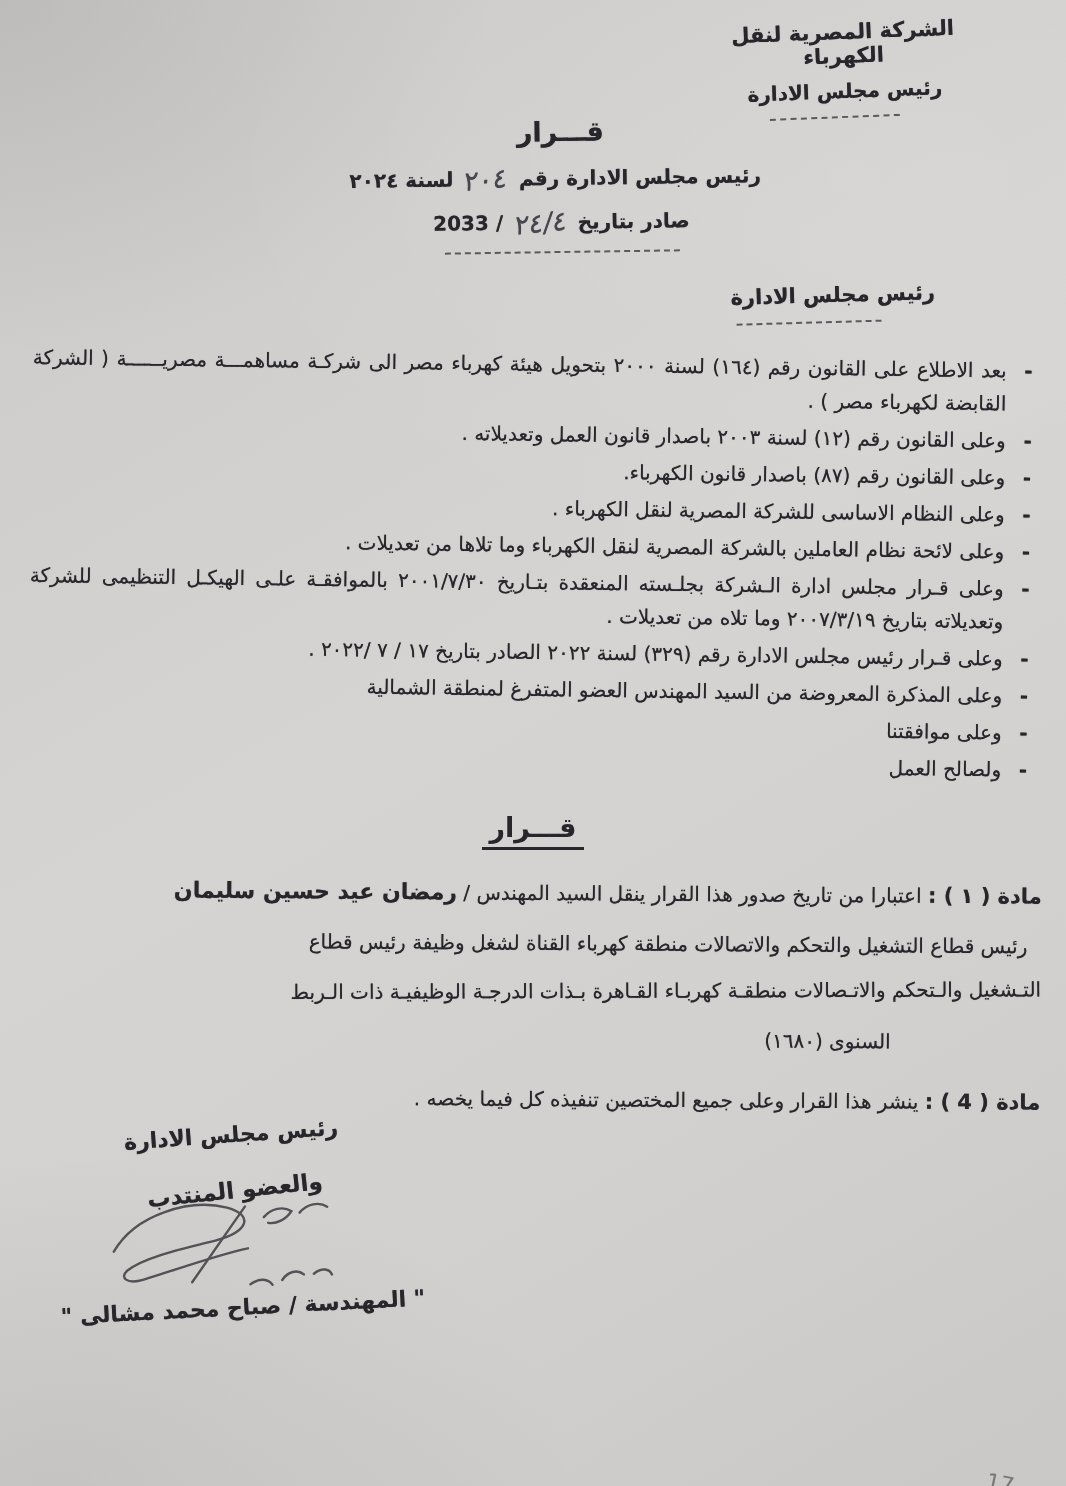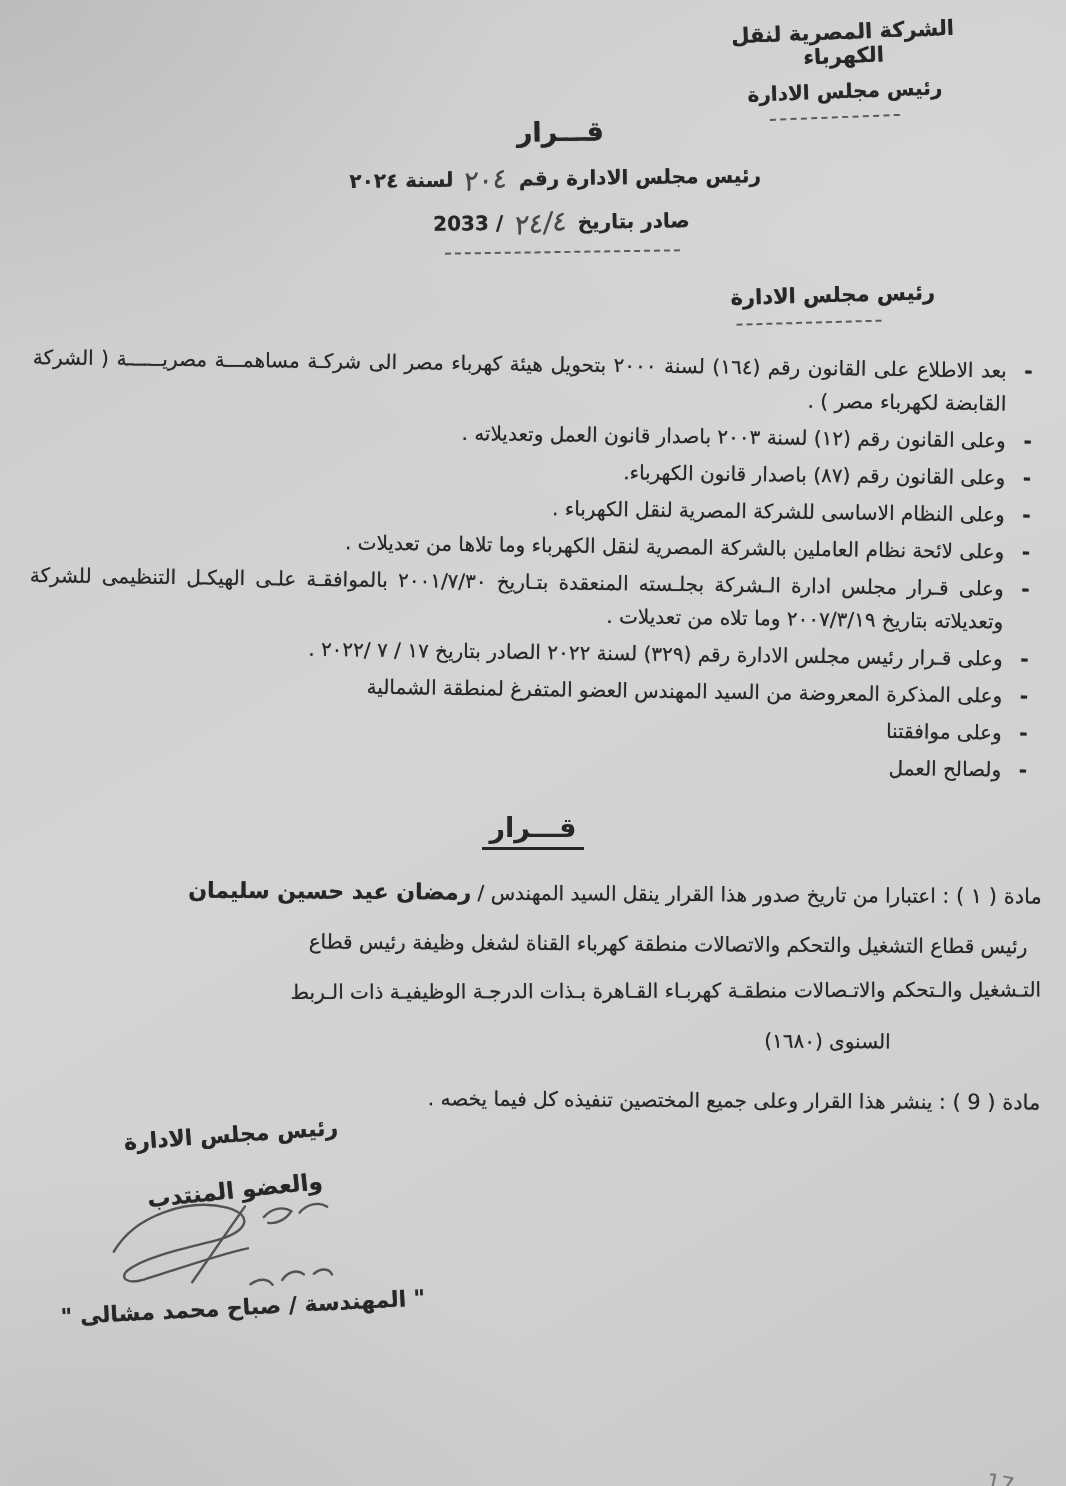--- a/index.html
+++ b/index.html
@@ -48,21 +48,21 @@
   }
   .bullet-dash{position:absolute;right:8px;top:0;font-weight:bold;}
 
   
   .decided{position:absolute;top:812px;left:0;right:0;text-align:center;}
   .decided span{display:inline-block;font-size:27px;font-weight:bold;border-bottom:3px solid #26262b;padding:0 8px 4px;}
 
   
   .articles{position:absolute;top:875px;right:25px;width:1016px;font-size:20px;transform:rotate(0.4deg);}
   .a-line{line-height:36px;}
-  .a-label{font-weight:normal;font-size:21px;}
+  .a-label{font-weight:bold;font-size:21px;}
   .a-name{font-weight:bold;font-size:22px;}
   .a1-l2{margin:14px 14px 0 0;}
   .a1-l3{margin:12px 0 0 30px;transform:rotate(-0.6deg);}
   .a1-l4{margin:12px 150px 0 0;}
   .a2{margin-top:24px;}
 
   
   .signature{position:absolute;top:1122px;left:42px;width:390px;text-align:center;transform:rotate(-4deg);}
   .sig-t1{font-size:22px;font-weight:bold;}
   .sig-t2{display:inline-block;font-size:23px;font-weight:bold;margin-top:30px;transform:rotate(-2deg);}
@@ -155,21 +155,21 @@
 <div class="articles ink soft">
   <div class="a-line">
     <span class="a-label">مادة ( ١ ) :</span>
     <span>اعتبارا من تاريخ صدور هذا القرار ينقل  السيد المهندس /</span>
     <span class="a-name">رمضان عيد حسين سليمان</span>
   </div>
   <div class="a-line a1-l2">رئيس قطاع التشغيل والتحكم والاتصالات  منطقة كهرباء القناة لشغل وظيفة رئيس قطاع</div>
   <div class="a-line a1-l3">التـشغيل والـتحكم والاتـصالات منطقـة كهربـاء القـاهرة بـذات الدرجـة الوظيفيـة ذات الـربط</div>
   <div class="a-line a1-l4">السنوى (١٦٨٠)</div>
   <div class="a-line a2">
-    <span class="a-label">مادة ( 9 ) :</span>
+    <span class="a-label">مادة ( 4 ) :</span>
     <span>ينشر هذا القرار وعلى جميع المختصين تنفيذه كل فيما يخصه .</span>
   </div>
 </div>
 
 <div class="signature ink soft">
   <div class="sig-t1">رئيس مجلس الادارة</div>
   <div class="sig-t2">والعضو المنتدب</div>
   <svg class="sig-scrawl" width="270" height="112" viewBox="0 0 270 112" fill="none">
     <g stroke="#3c3c42" stroke-width="2.4" stroke-linecap="round" fill="none" opacity="0.85">
       <path d="M18,56 C42,20 98,8 134,20 C162,30 152,46 120,52 C86,58 46,64 30,76 C22,82 28,90 46,86 C72,80 122,66 152,62"></path>

